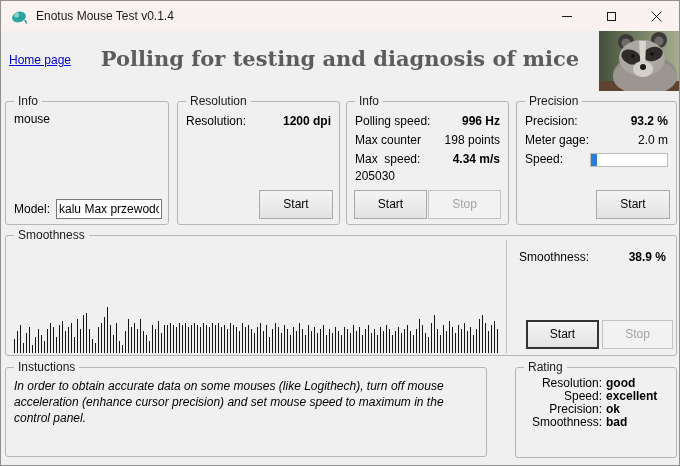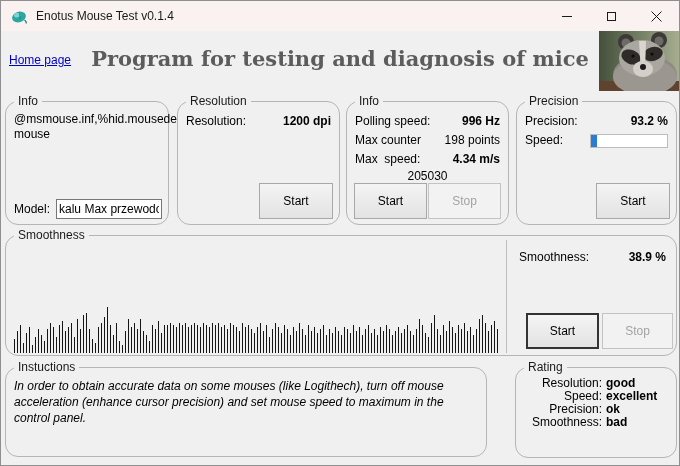--- a/index.html
+++ b/index.html
@@ -20,39 +20,39 @@
   .glyph-max { width:9px; height:9px; border:1px solid #1a1a1a; }
 
   
   .home-link { position:absolute; left:8px; top:52px; color:#0000cc; text-decoration:underline; font-size:12px; }
   .gothic-title { position:absolute; left:0; right:0; top:45px; text-align:center;
                   font-family:"DejaVu Serif", serif; font-weight:bold; font-size:21px;
                   color:#5c5c5c; letter-spacing:0px; }
   .raccoon { position:absolute; left:598px; top:30px; width:82px; height:60px; }
 
   
-  .groupbox { position:absolute; border:1px solid #b5b5b5; border-radius:13px; }
+  .groupbox { position:absolute; border:1px solid #b5b5b5; border-radius:3px; }
   .groupbox > .legend { position:absolute; top:-8px; left:8px; background:#f0f0f0;
                         padding:0 4px; font-size:12px; color:#1a1a1a; line-height:15px; }
 
   .gb-info       { left:4px;   top:100px; width:164px; height:124px; }
   .gb-resolution { left:176px; top:100px; width:163px; height:124px; }
   .gb-speed      { left:345px; top:100px; width:163px; height:124px; }
   .gb-precision  { left:515px; top:100px; width:161px; height:124px; }
   .gb-smoothness { left:4px;   top:234px; width:672px; height:121px; }
   .gb-instructions { left:4px; top:366px; width:482px; height:90px; }
   .gb-rating     { left:514px; top:366px; width:162px; height:91px; }
 
   .kv-row { display:flex; justify-content:space-between; align-items:center; padding:0 8px; line-height:19px; }
   .kv-row .lbl { white-space:pre; }
   .val-bold { font-weight:bold; }
-  .val-sub { text-align:center; padding:0 8px; line-height:15px; }
-
-  
-  .btn { position:absolute; height:36px; background:linear-gradient(#f4f4f4,#e3e3e3);
+  .val-sub { text-align:left; padding:0 8px; line-height:15px; }
+
+  
+  .btn { position:absolute; height:29px; background:linear-gradient(#f4f4f4,#e3e3e3);
          border:1px solid #a8a8a8; font-family:"Liberation Sans",sans-serif;
          font-size:12px; color:#000; text-align:center; line-height:19px; cursor:default; }
   .btn-disabled { background:#f2f2f2; border-color:#c3c3c3; color:#a3a3a3; }
   .btn-default { border:2px solid #333333; line-height:17px; }
 
   
   .device-text { padding:10px 8px 0 8px; line-height:15px; }
   .model-row { position:absolute; left:8px; bottom:5px; display:flex; align-items:center; }
   .model-row label { margin-right:6px; }
   .model-input { width:106px; height:20px; border:1px solid #767676; background:#fff;
@@ -102,21 +102,21 @@
       <div class="cap-btn">
         <svg width="11" height="11" viewBox="0 0 11 11">
           <line x1="0.5" y1="0.5" x2="10.5" y2="10.5" stroke="#1a1a1a" stroke-width="1"></line>
           <line x1="10.5" y1="0.5" x2="0.5" y2="10.5" stroke="#1a1a1a" stroke-width="1"></line>
         </svg>
       </div>
     </div>
   </div>
 
   <a class="home-link" href="#">Home page</a>
-  <div class="gothic-title">Program for testing and diagnosis of mice</div>
+  <div class="gothic-title">Polling for testing and diagnosis of mice</div>
   <svg class="raccoon" viewBox="0 0 82 60" preserveAspectRatio="none">
     <defs>
       <linearGradient id="rbg" x1="0" y1="0" x2="1" y2="0">
         <stop offset="0" stop-color="#44503b"></stop>
           <stop offset="0.45" stop-color="#6f7a60"></stop>
           <stop offset="1" stop-color="#a9b093"></stop>
       </linearGradient>
     </defs>
     <rect x="0" y="0" width="82" height="60" fill="url(#rbg)"></rect>
     <rect x="0" y="50" width="82" height="10" fill="#5f432e"></rect>
@@ -136,21 +136,20 @@
     <polygon points="40,10 47,10 46,40 42,40" fill="#d9d5cf"></polygon>
     <ellipse cx="44" cy="38" rx="10" ry="8" fill="#d4cfc8"></ellipse>
     <circle cx="44" cy="36" r="3" fill="#1d1b1a"></circle>
     <circle cx="34" cy="25" r="1.6" fill="#0c0b0a"></circle>
       <circle cx="53" cy="23" r="1.6" fill="#0c0b0a"></circle>
   </svg>
 
   <div class="groupbox gb-info">
     <span class="legend">Info</span>
     <div class="device-text">
-      <div>@msmouse.inf,%hid.mousede</div>
       <div>mouse</div>
     </div>
     <div class="model-row">
       <label>Model:</label>
       <input class="model-input" type="text" value="kalu Max przewodowo" style="">
     </div>
   </div>
 
   <div class="groupbox gb-resolution">
     <span class="legend">Resolution</span>
@@ -178,20 +177,24 @@
     <div class="val-sub">205030</div>
     <button class="btn" style="left:7px; bottom:5px; width:73px;">Start</button>
     <button class="btn btn-disabled" style="right:7px; bottom:5px; width:73px;">Stop</button>
   </div>
 
   <div class="groupbox gb-precision">
     <span class="legend">Precision</span>
     <div class="kv-row" style="padding-top:10px;">
       <span class="lbl">Precision:</span>
       <span class="val-bold">93.2 %</span>
+    </div>
+    <div class="kv-row">
+      <span class="lbl">Meter gage:</span>
+      <span>2.0 m</span>
     </div>
     <div class="kv-row">
       <span class="lbl">Speed:</span>
       <span class="pbar">
           <span class="pbar-fill" id="precision-fill" style="display: block; width: 8%; background: rgb(43, 124, 211);"></span>
         </span>
     </div>
     <button class="btn" style="right:6px; bottom:5px; width:74px;">Start</button>
   </div>
 

